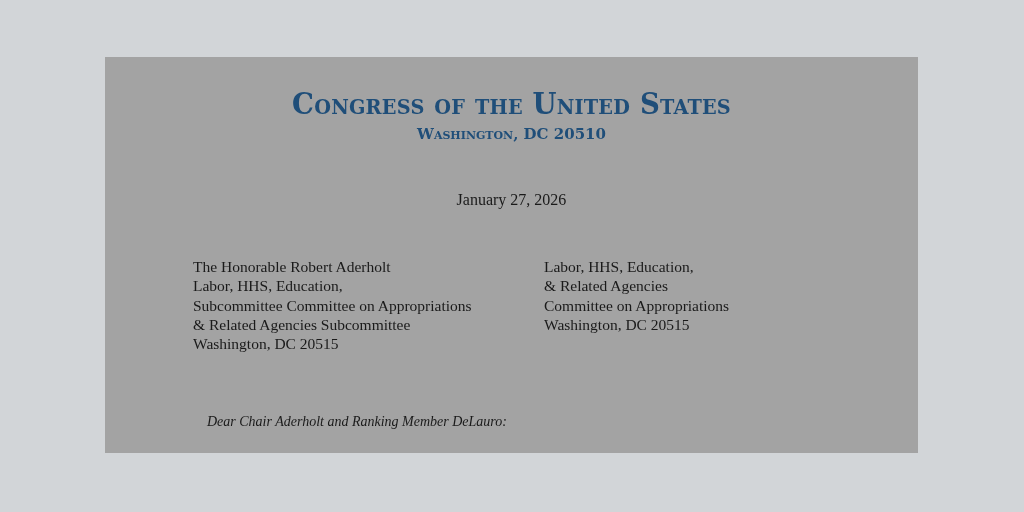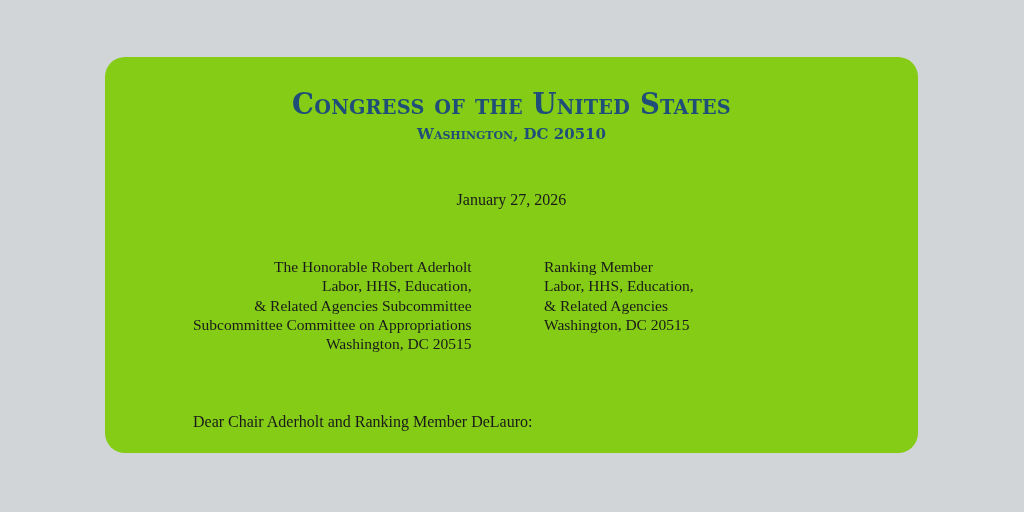--- a/index.html
+++ b/index.html
@@ -20,23 +20,22 @@
     height: 512px;
   }
 
   
   #page {
     position: absolute;
     left: 105px;
     top: 57px;
     width: 813px;
     height: 396px;
-    background: #84cc16;
+    background: #a3a3a3;
     overflow: hidden;
-    border-radius: 20px;
   }
 
   
   .letterhead {
     position: absolute;
     left: 0;
     top: 0;
     width: 813px;
     text-align: center;
   }
@@ -82,33 +81,34 @@
     width: 700px;
   }
   .address-col {
     position: absolute;
     top: 0;
     font-size: 15.5px;
     line-height: 19.3px;
     color: #1a1a1a;
     white-space: nowrap;
   }
-  .address-col.left  { left: 0px; text-align: right; }
+  .address-col.left  { left: 0px; }
   .address-col.right { left: 351px; }
   .address-line { display: block; }
 
   
   .salutation {
     position: absolute;
-    left: 88px;
+    left: 102px;
     top: 355px;
-    font-size: 16px;
+    font-size: 14px;
     line-height: 19.3px;
     color: #1a1a1a;
     white-space: nowrap;
+    font-style: italic;
   }
 </style>
 </head>
 <body>
 
 <div id="canvas">
 
   <div id="page">
 
     <div class="letterhead">
@@ -116,29 +116,29 @@
       <div class="letterhead-subtitle">Washington, DC 20510</div>
     </div>
 
     <div class="date-line">January 27, 2026</div>
 
     <div class="addresses">
 
       <div class="address-col left">
         <span class="address-line">The Honorable Robert Aderholt</span>
         <span class="address-line">Labor, HHS, Education,</span>
+        <span class="address-line">Subcommittee Committee on Appropriations</span>
         <span class="address-line">&amp; Related Agencies Subcommittee</span>
-        <span class="address-line">Subcommittee Committee on Appropriations</span>
         <span class="address-line">Washington, DC 20515</span>
       </div>
 
       <div class="address-col right">
-        <span class="address-line">Ranking Member</span>
         <span class="address-line">Labor, HHS, Education,</span>
         <span class="address-line">&amp; Related Agencies</span>
+        <span class="address-line">Committee on Appropriations</span>
         <span class="address-line">Washington, DC 20515</span>
       </div>
 
     </div>
 
     <div class="salutation">Dear Chair Aderholt and Ranking Member DeLauro:</div>
 
   </div>
 
 </div>

